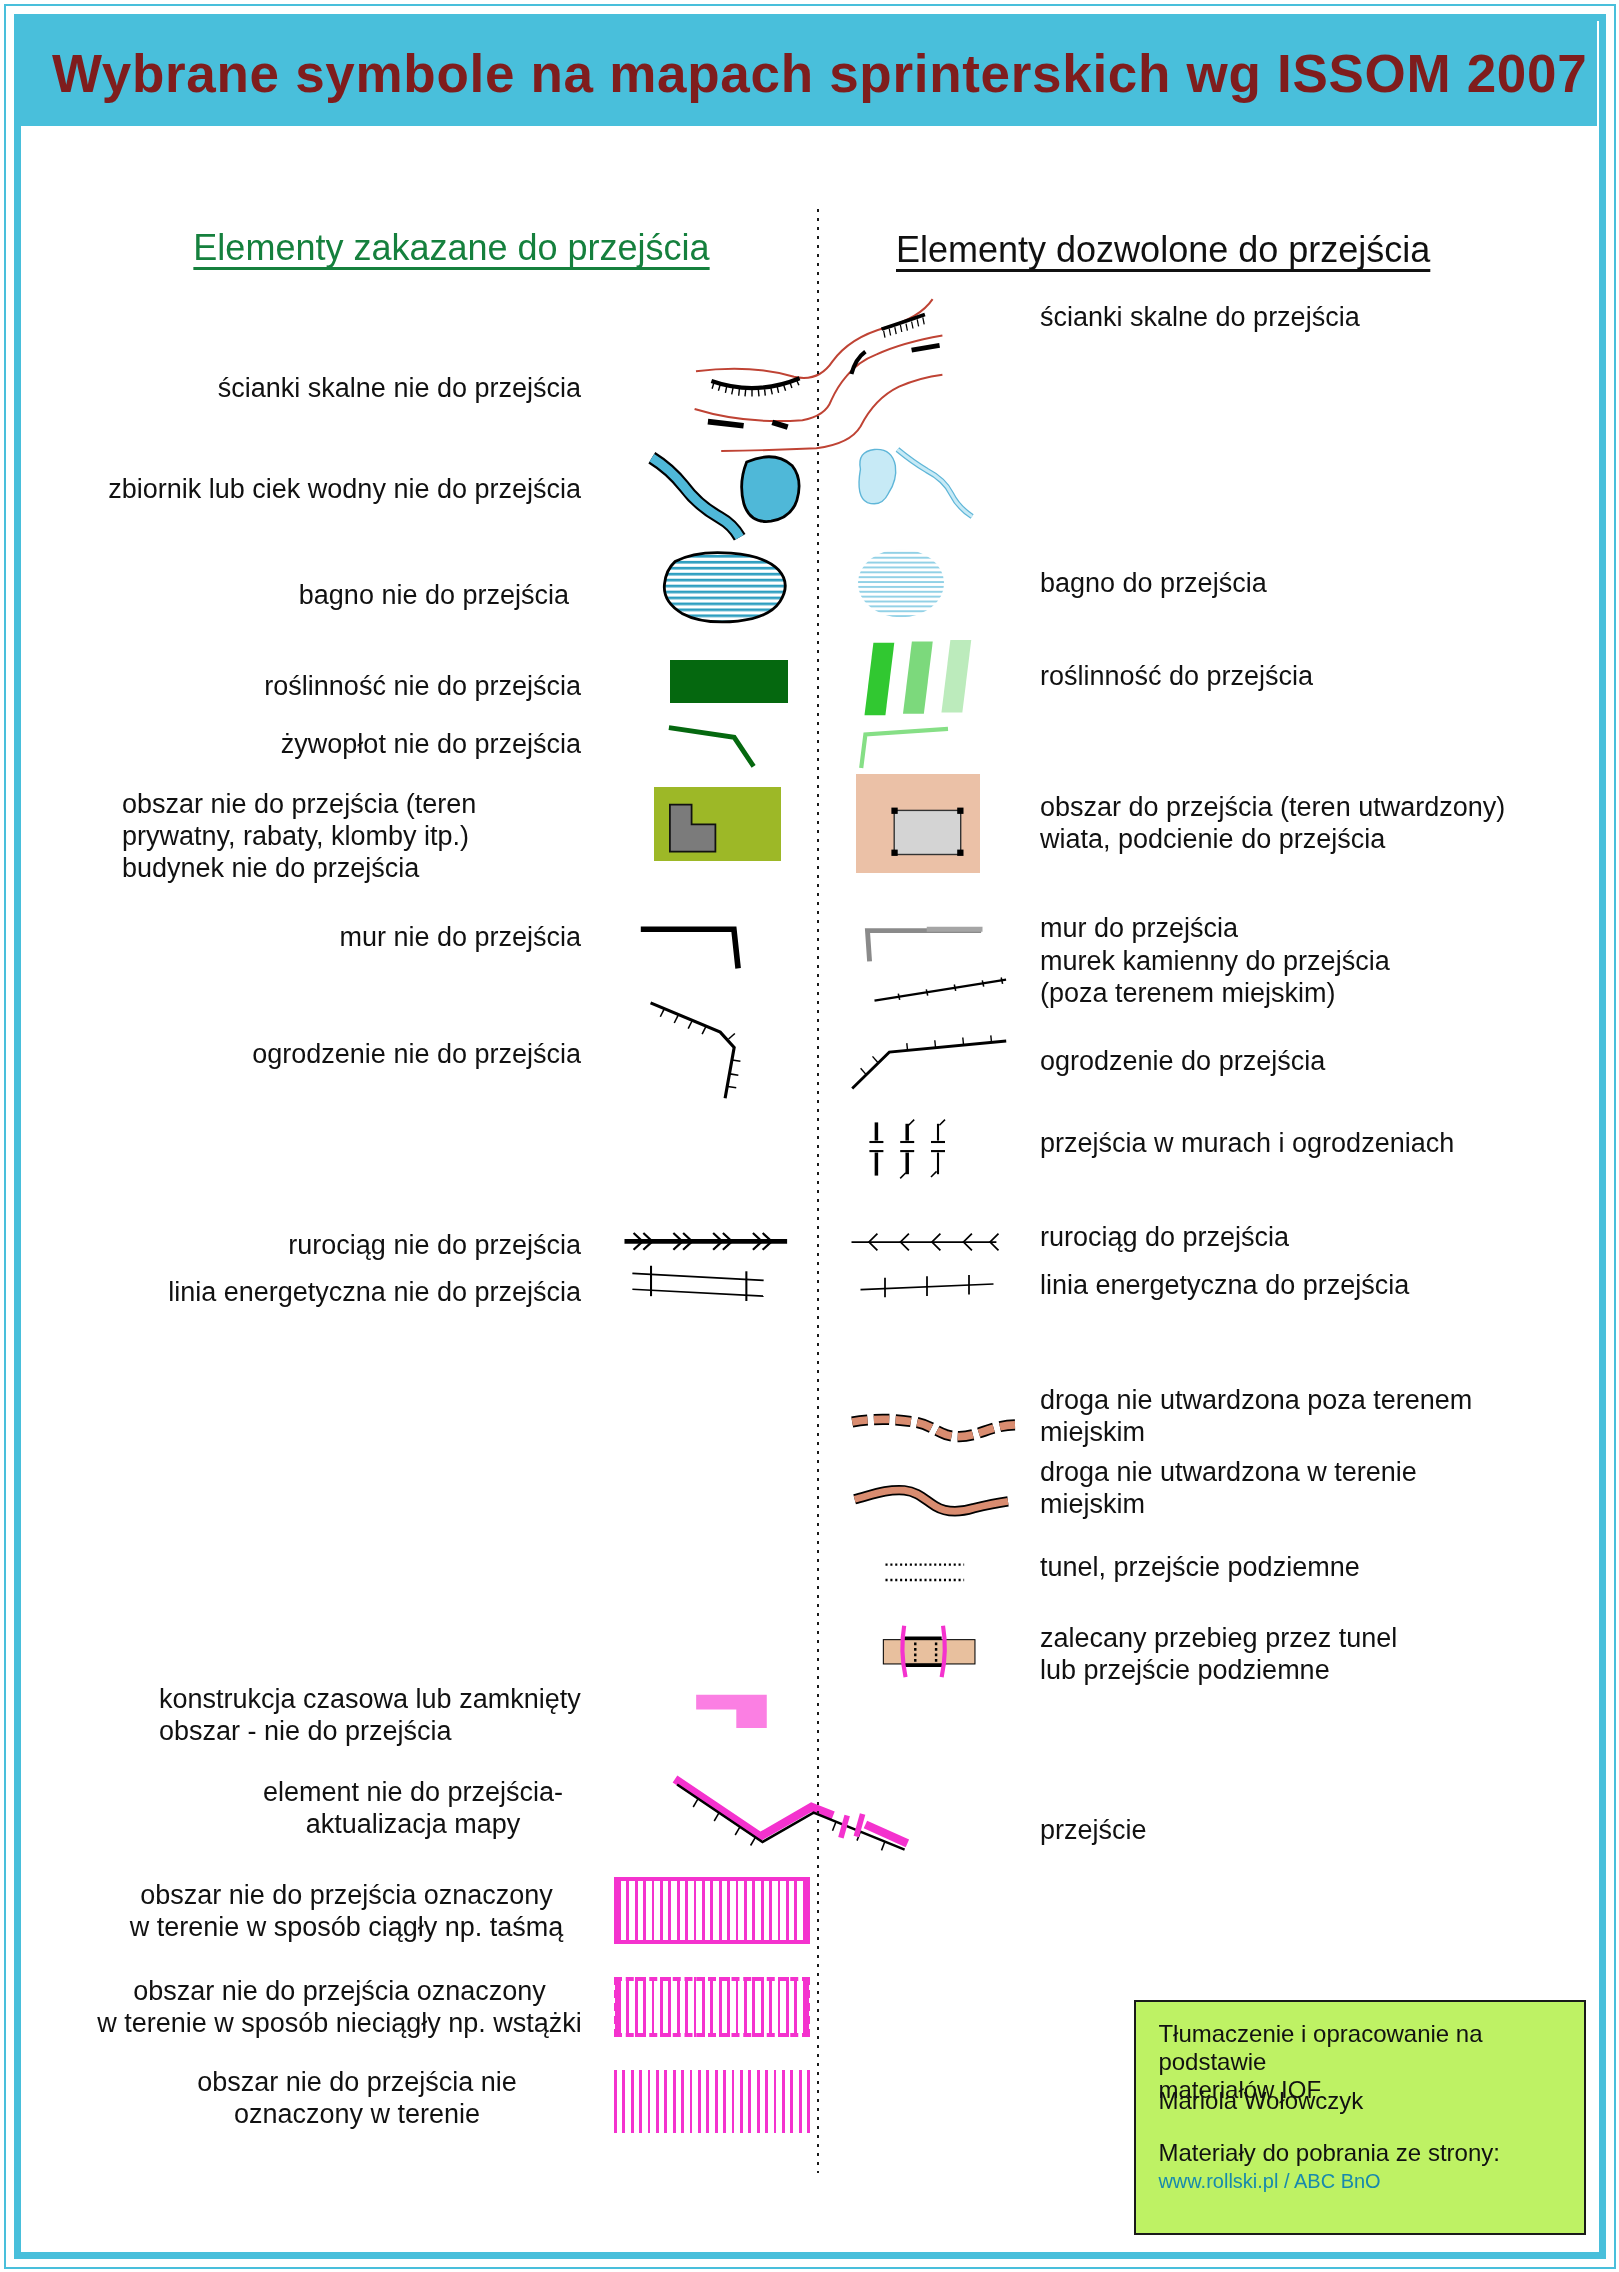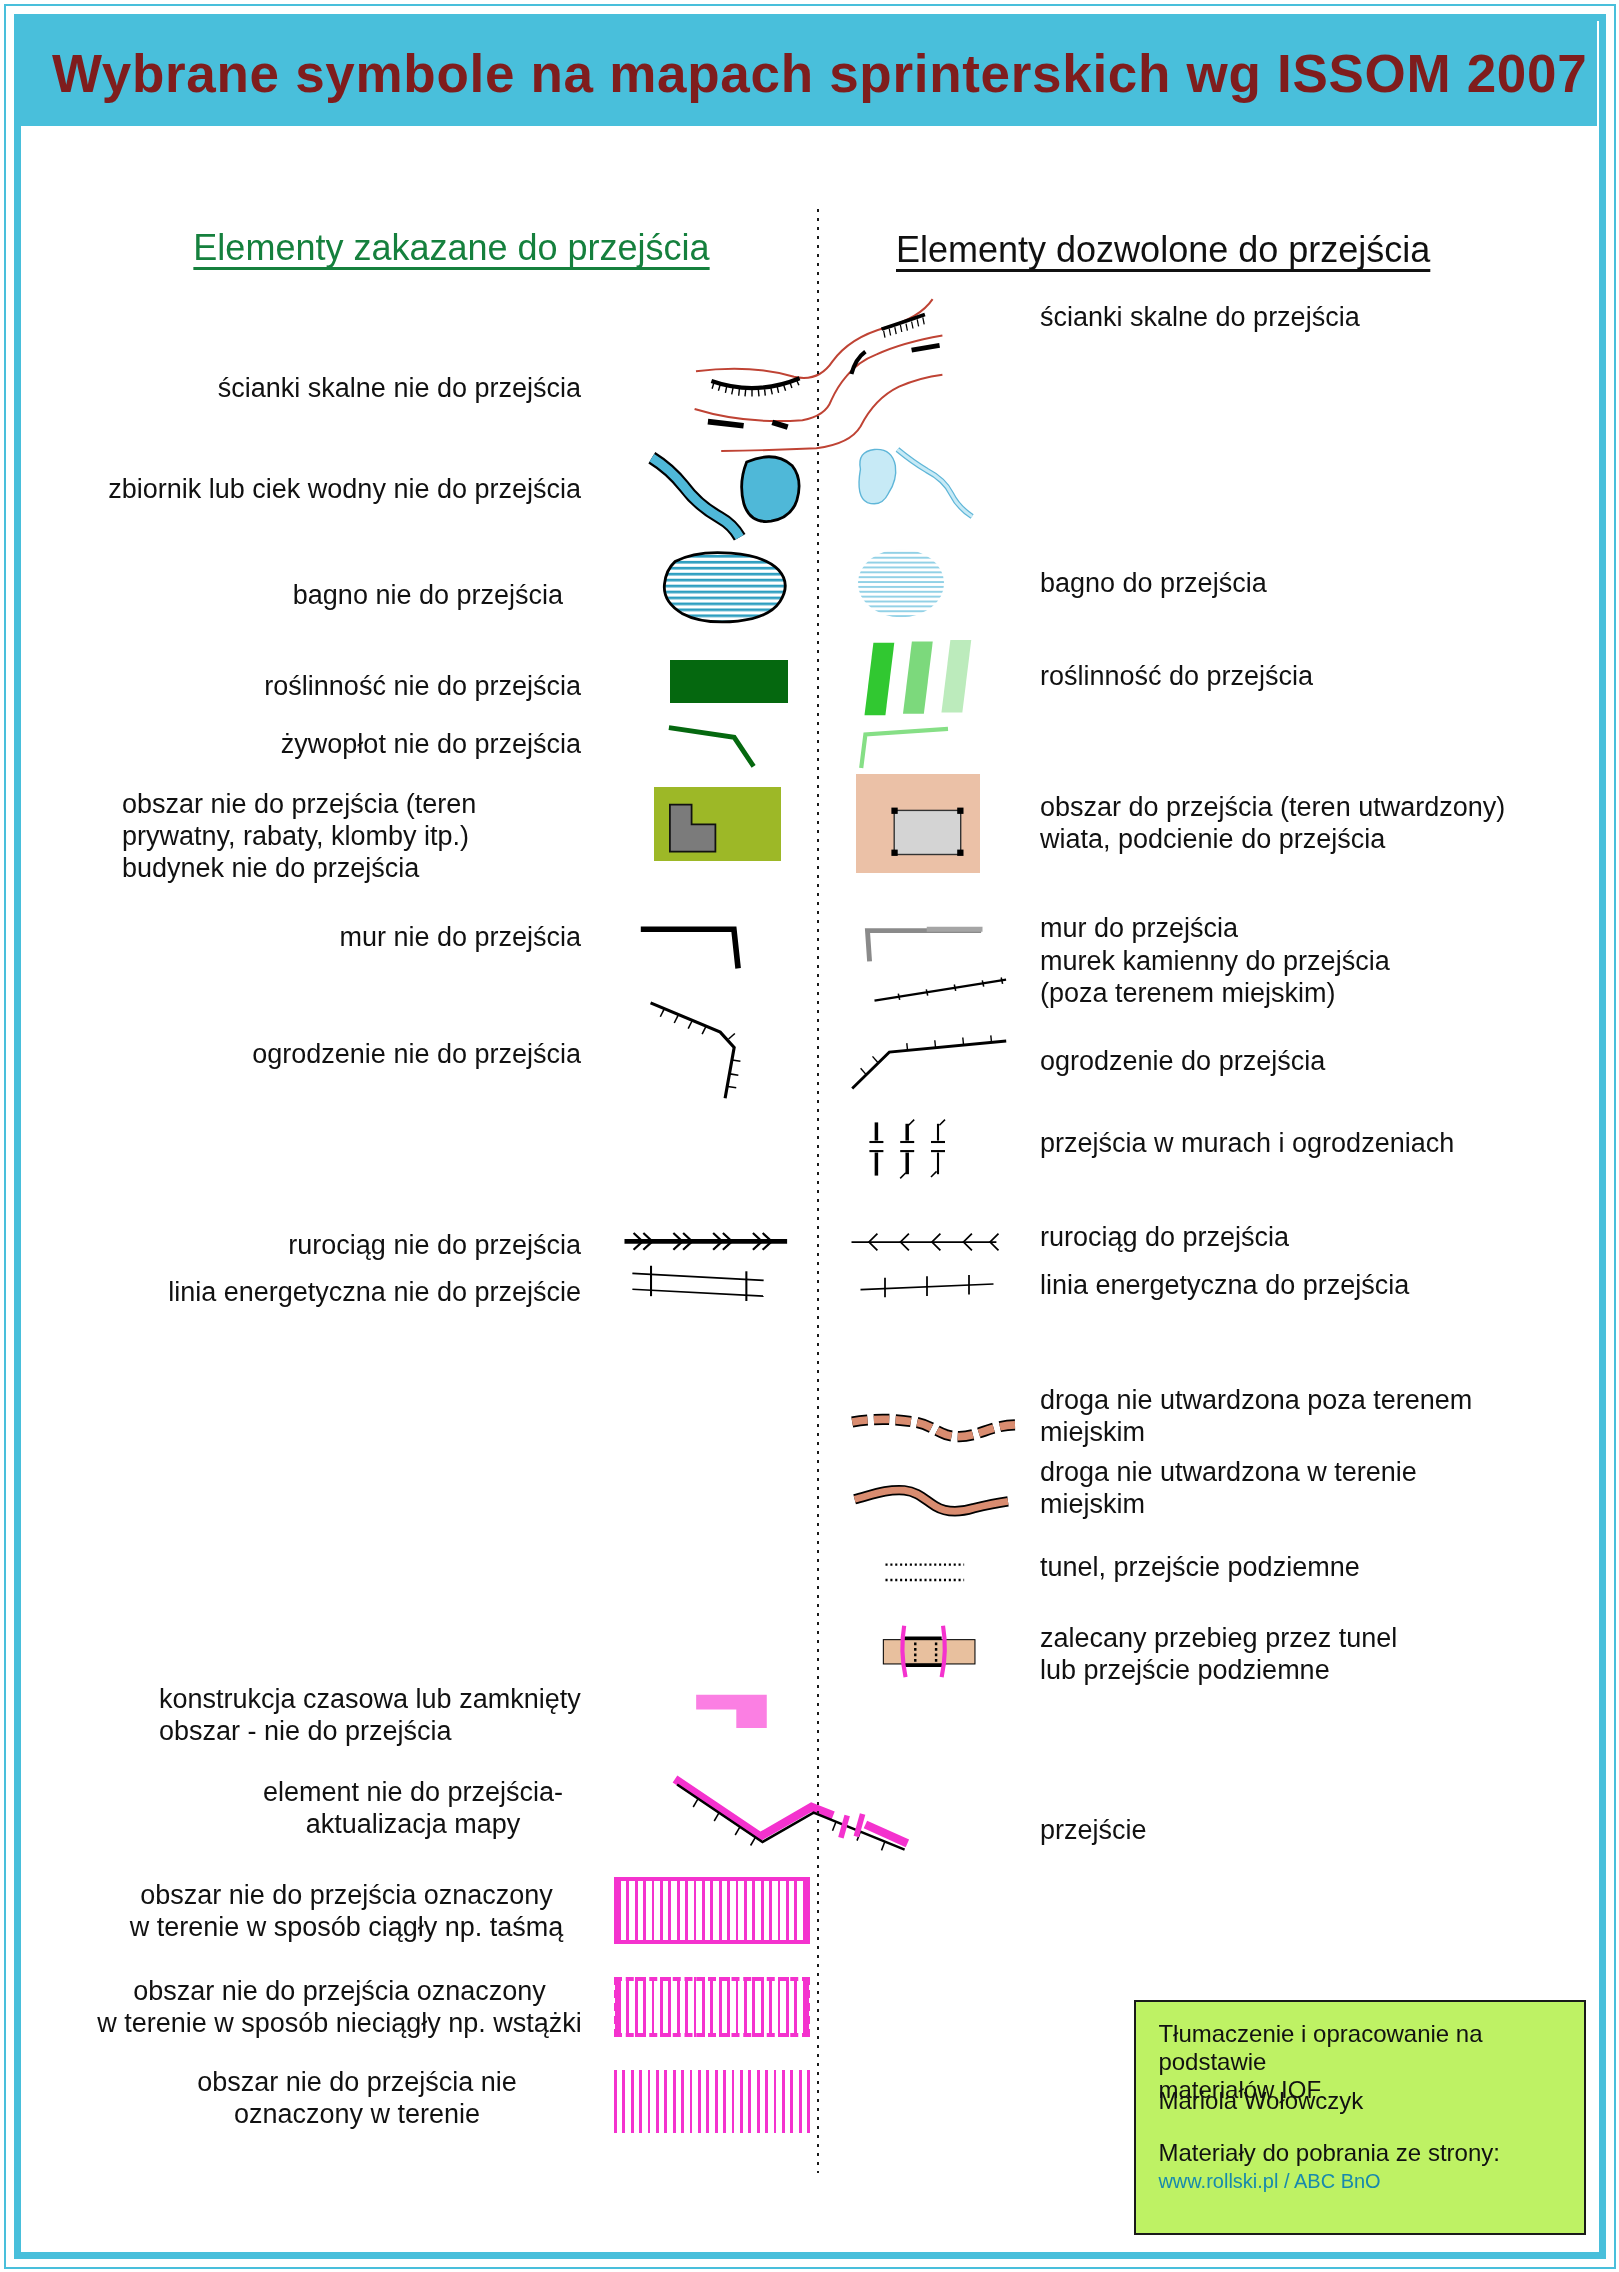--- a/index.html
+++ b/index.html
@@ -50,30 +50,30 @@
 
   <div class="titlebar">
     <div class="t">Wybrane symbole na mapach sprinterskich wg ISSOM 2007</div>
   </div>
 
   <div class="hdr left">Elementy zakazane do przejścia</div>
   <div class="hdr right">Elementy dozwolone do przejścia</div>
 
   <div class="lbl la-r" style="left:98px;top:372px;width:483px;">ścianki skalne nie do przejścia</div>
   <div class="lbl la-r" style="left:98px;top:473px;width:483px;">zbiornik lub ciek wodny nie do przejścia</div>
-  <div class="lbl la-r" style="left:80px;top:579px;width:483px;">bagno nie do przejścia</div>
+  <div class="lbl la-r" style="left:86px;top:579px;width:483px;">bagno nie do przejścia</div>
   <div class="lbl la-r" style="left:98px;top:670px;width:483px;">roślinność nie do przejścia</div>
   <div class="lbl la-r" style="left:98px;top:728px;width:483px;">żywopłot nie do przejścia</div>
   <div class="lbl" style="left:122px;top:788px;width:490px;">obszar nie do przejścia (teren
 prywatny, rabaty, klomby itp.)
 budynek nie do przejścia</div>
   <div class="lbl la-r" style="left:98px;top:921px;width:483px;">mur nie do przejścia</div>
   <div class="lbl la-r" style="left:98px;top:1038px;width:483px;">ogrodzenie nie do przejścia</div>
   <div class="lbl la-r" style="left:98px;top:1229px;width:483px;">rurociąg nie do przejścia</div>
-  <div class="lbl la-r" style="left:98px;top:1276px;width:483px;">linia energetyczna nie do przejście</div>
+  <div class="lbl la-r" style="left:98px;top:1276px;width:483px;">linia energetyczna nie do przejścia</div>
   <div class="lbl" style="left:159px;top:1683px;width:490px;">konstrukcja czasowa lub zamknięty
 obszar - nie do przejścia</div>
   <div class="lbl la-c" style="left:231px;top:1776px;width:364px;">element nie do przejścia-
 aktualizacja mapy</div>
   <div class="lbl la-c" style="left:84px;top:1879px;width:525px;">obszar nie do przejścia oznaczony
 w terenie w sposób ciągły np. taśmą</div>
   <div class="lbl la-c" style="left:70px;top:1975px;width:539px;">obszar nie do przejścia oznaczony
 w terenie w sposób nieciągły np. wstążki</div>
   <div class="lbl la-c" style="left:112px;top:2066px;width:490px;">obszar nie do przejścia nie
 oznaczony w terenie</div>

